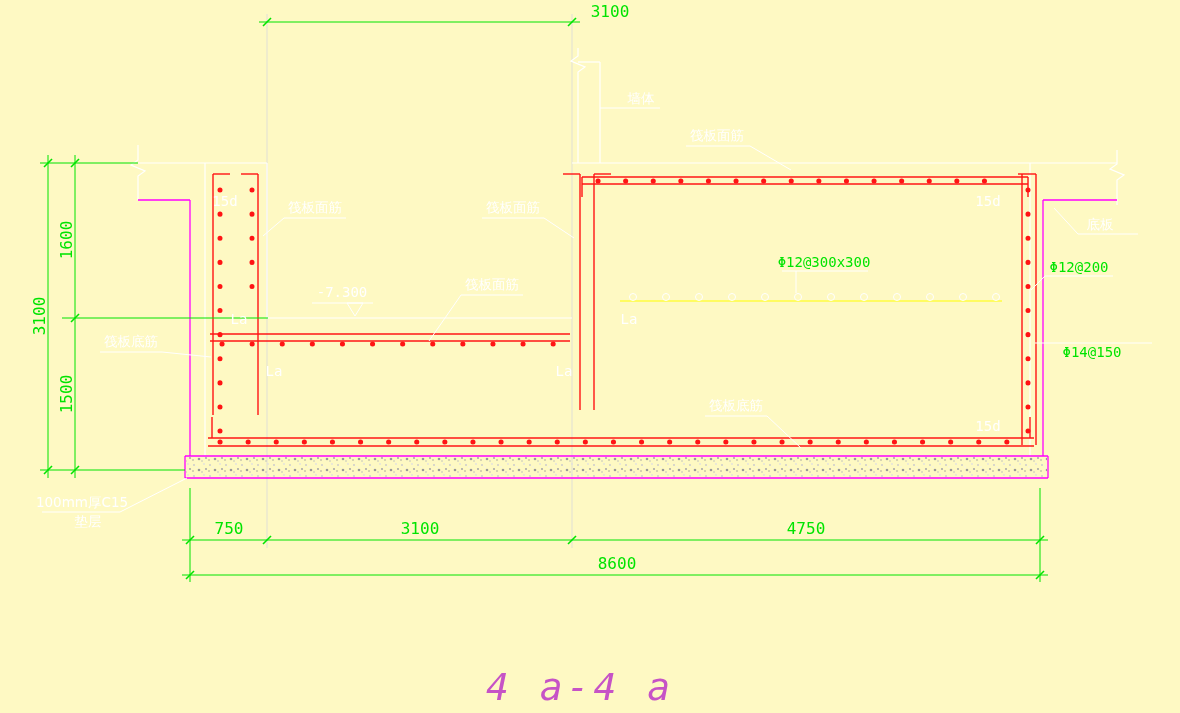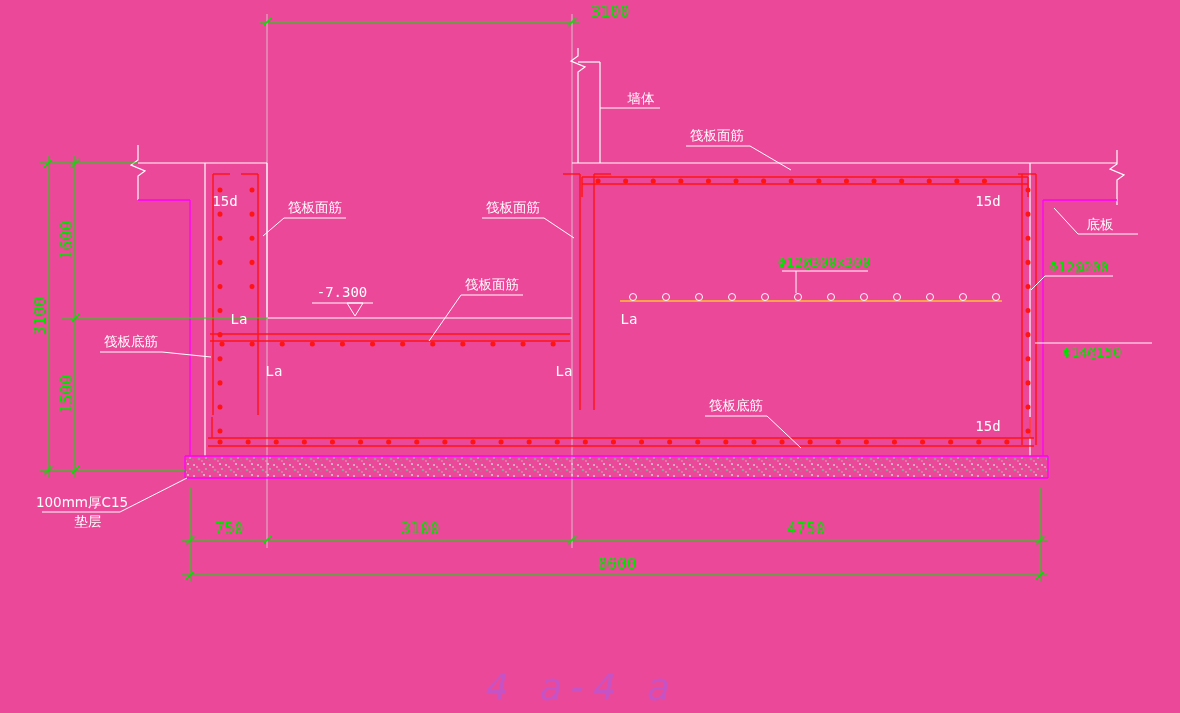--- a/index.html
+++ b/index.html
@@ -1,16 +1,16 @@
 <!DOCTYPE html>
 <html><head>
 <meta charset="utf-8">
 <style>
   html,body{margin:0;padding:0;background:#000;}
-  .canvas{position:relative;width:1180px;height:713px;background:#ec4899;overflow:hidden;
+  .canvas{position:relative;width:1180px;height:713px;background:#fef9c3;overflow:hidden;
           font-family:"DejaVu Sans",sans-serif;}
   svg{position:absolute;left:0;top:0;}
   
   .w  {stroke:#ffffff;stroke-width:1.2;fill:none;}
   .wt {stroke:#d9d9d9;stroke-width:0.8;fill:none;}
   .m  {stroke:#ff00ff;stroke-width:1.3;fill:none;}
   .r  {stroke:#ff1414;stroke-width:1.4;fill:none;}
   .rd {stroke:#ff1414;stroke-width:5;stroke-linecap:round;fill:none;}
   .g  {stroke:#00e400;stroke-width:1;fill:none;}
   .gt {stroke:#00e400;stroke-width:1.6;fill:none;}

